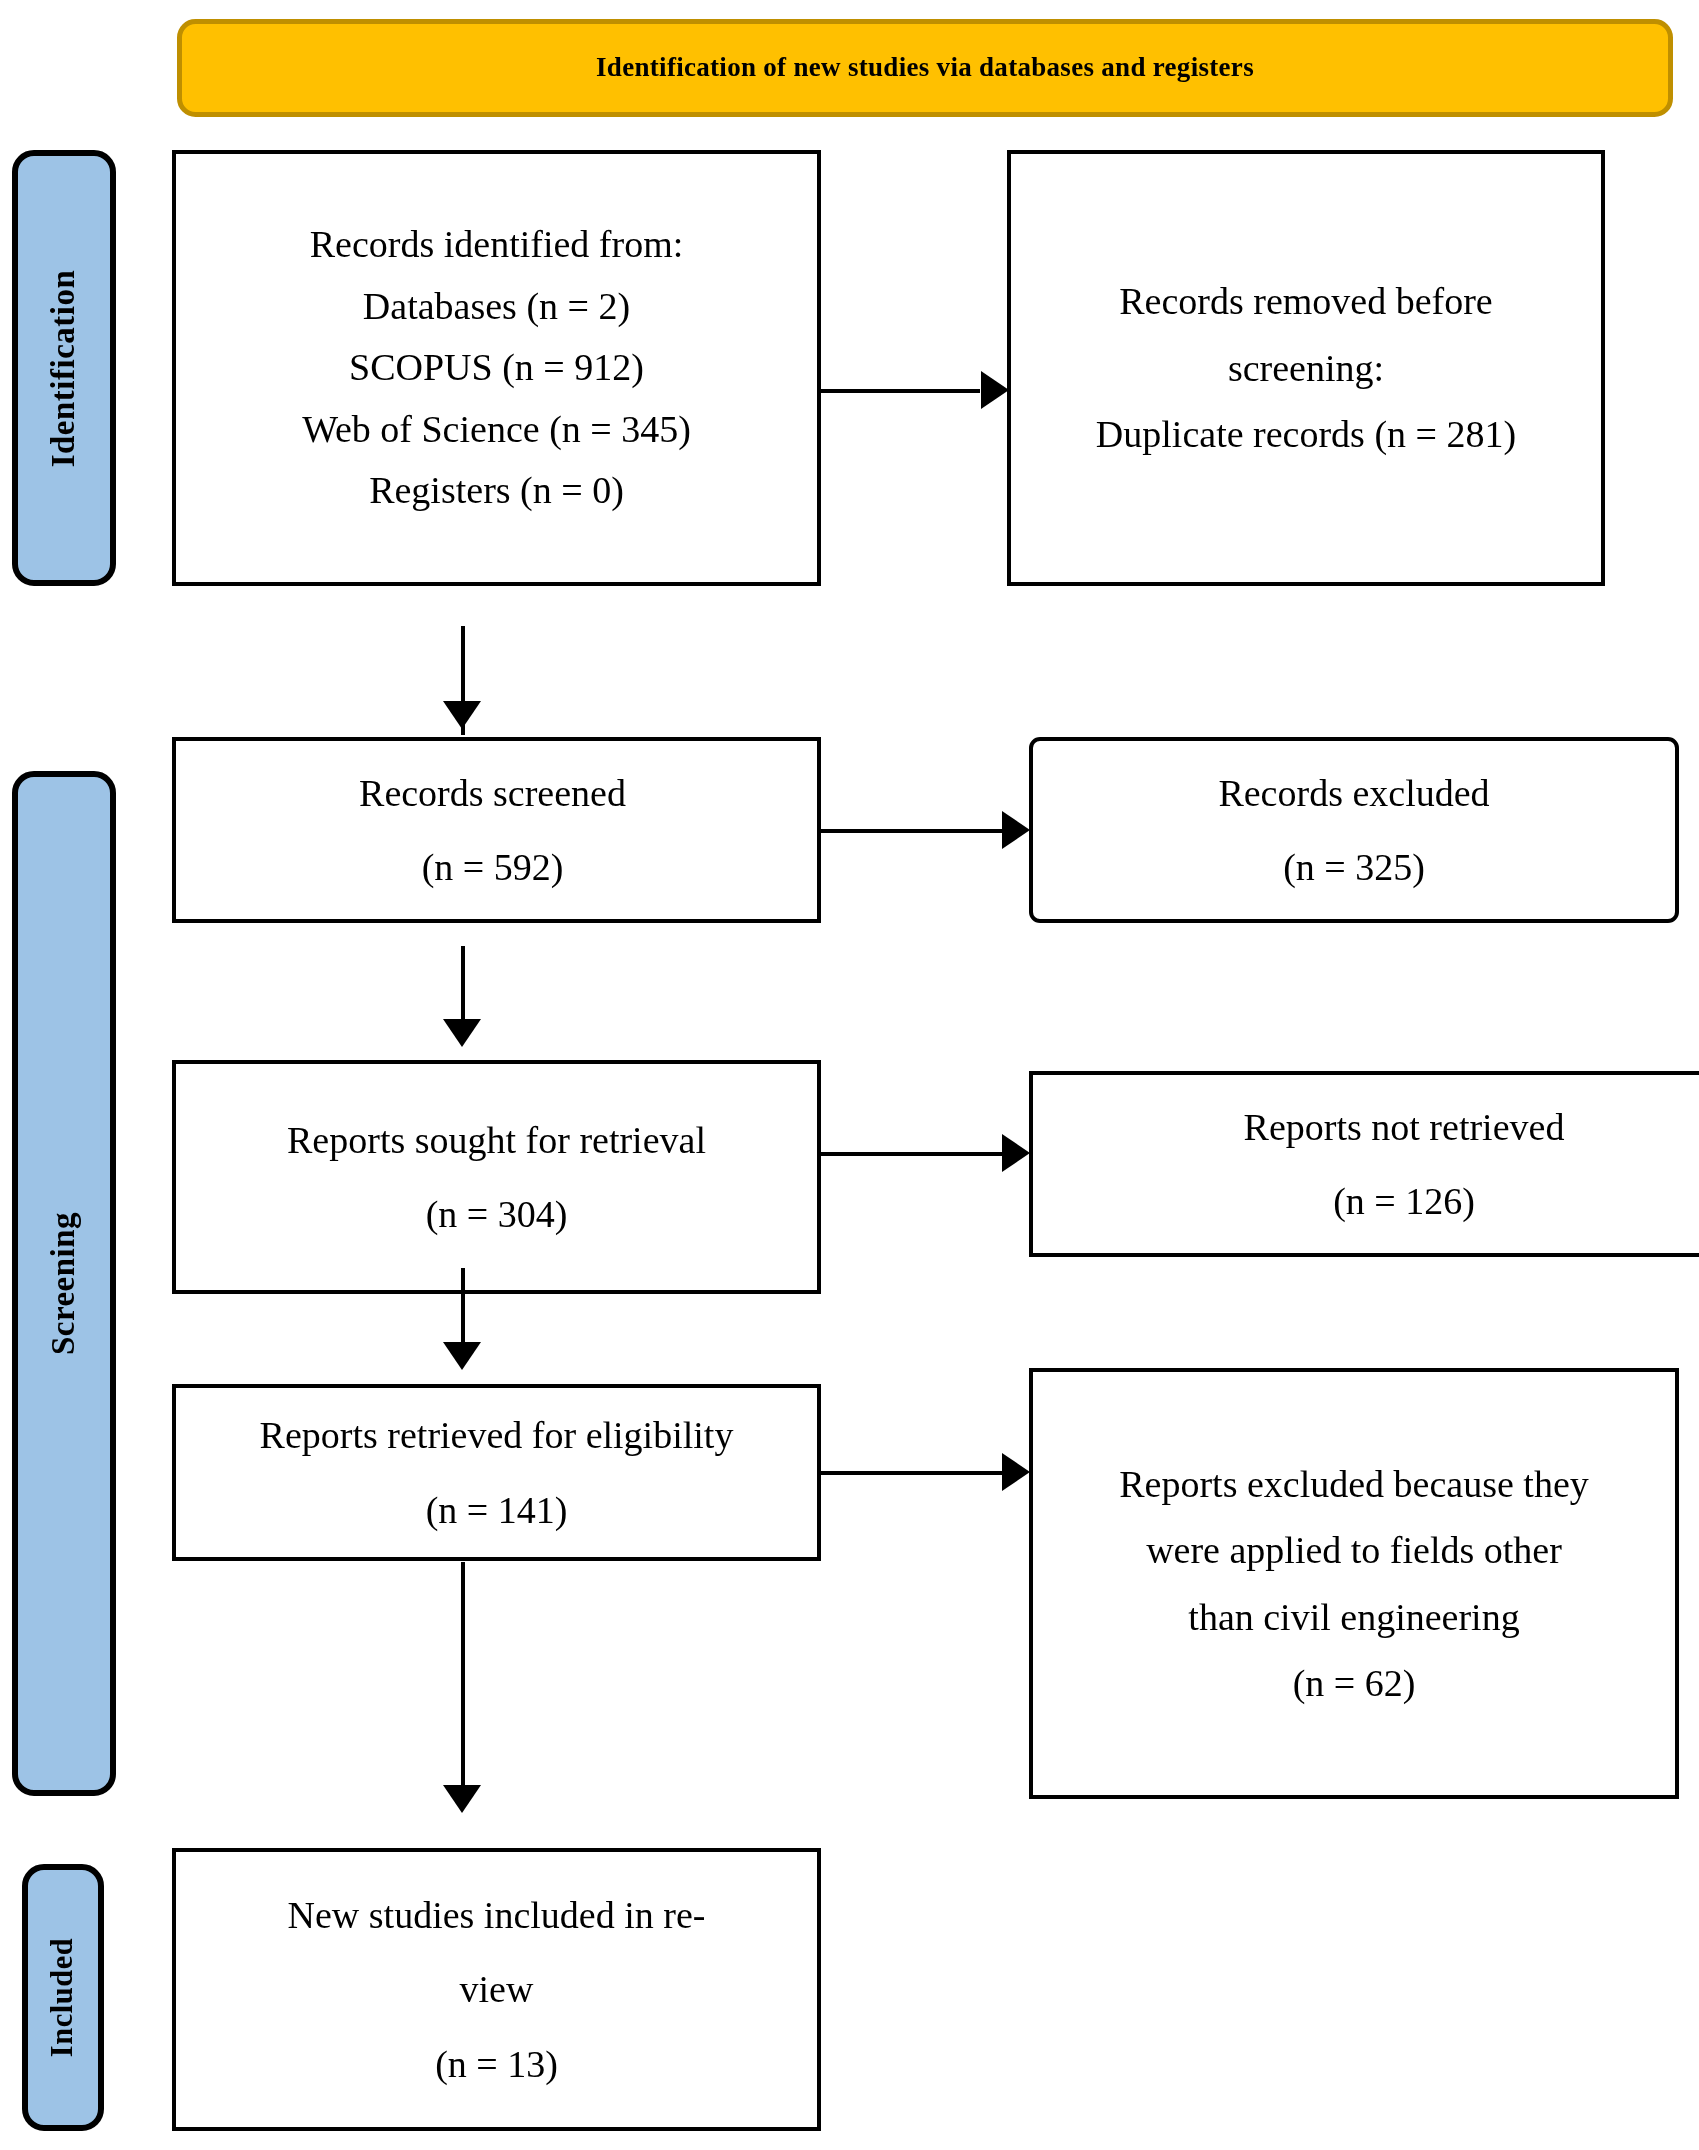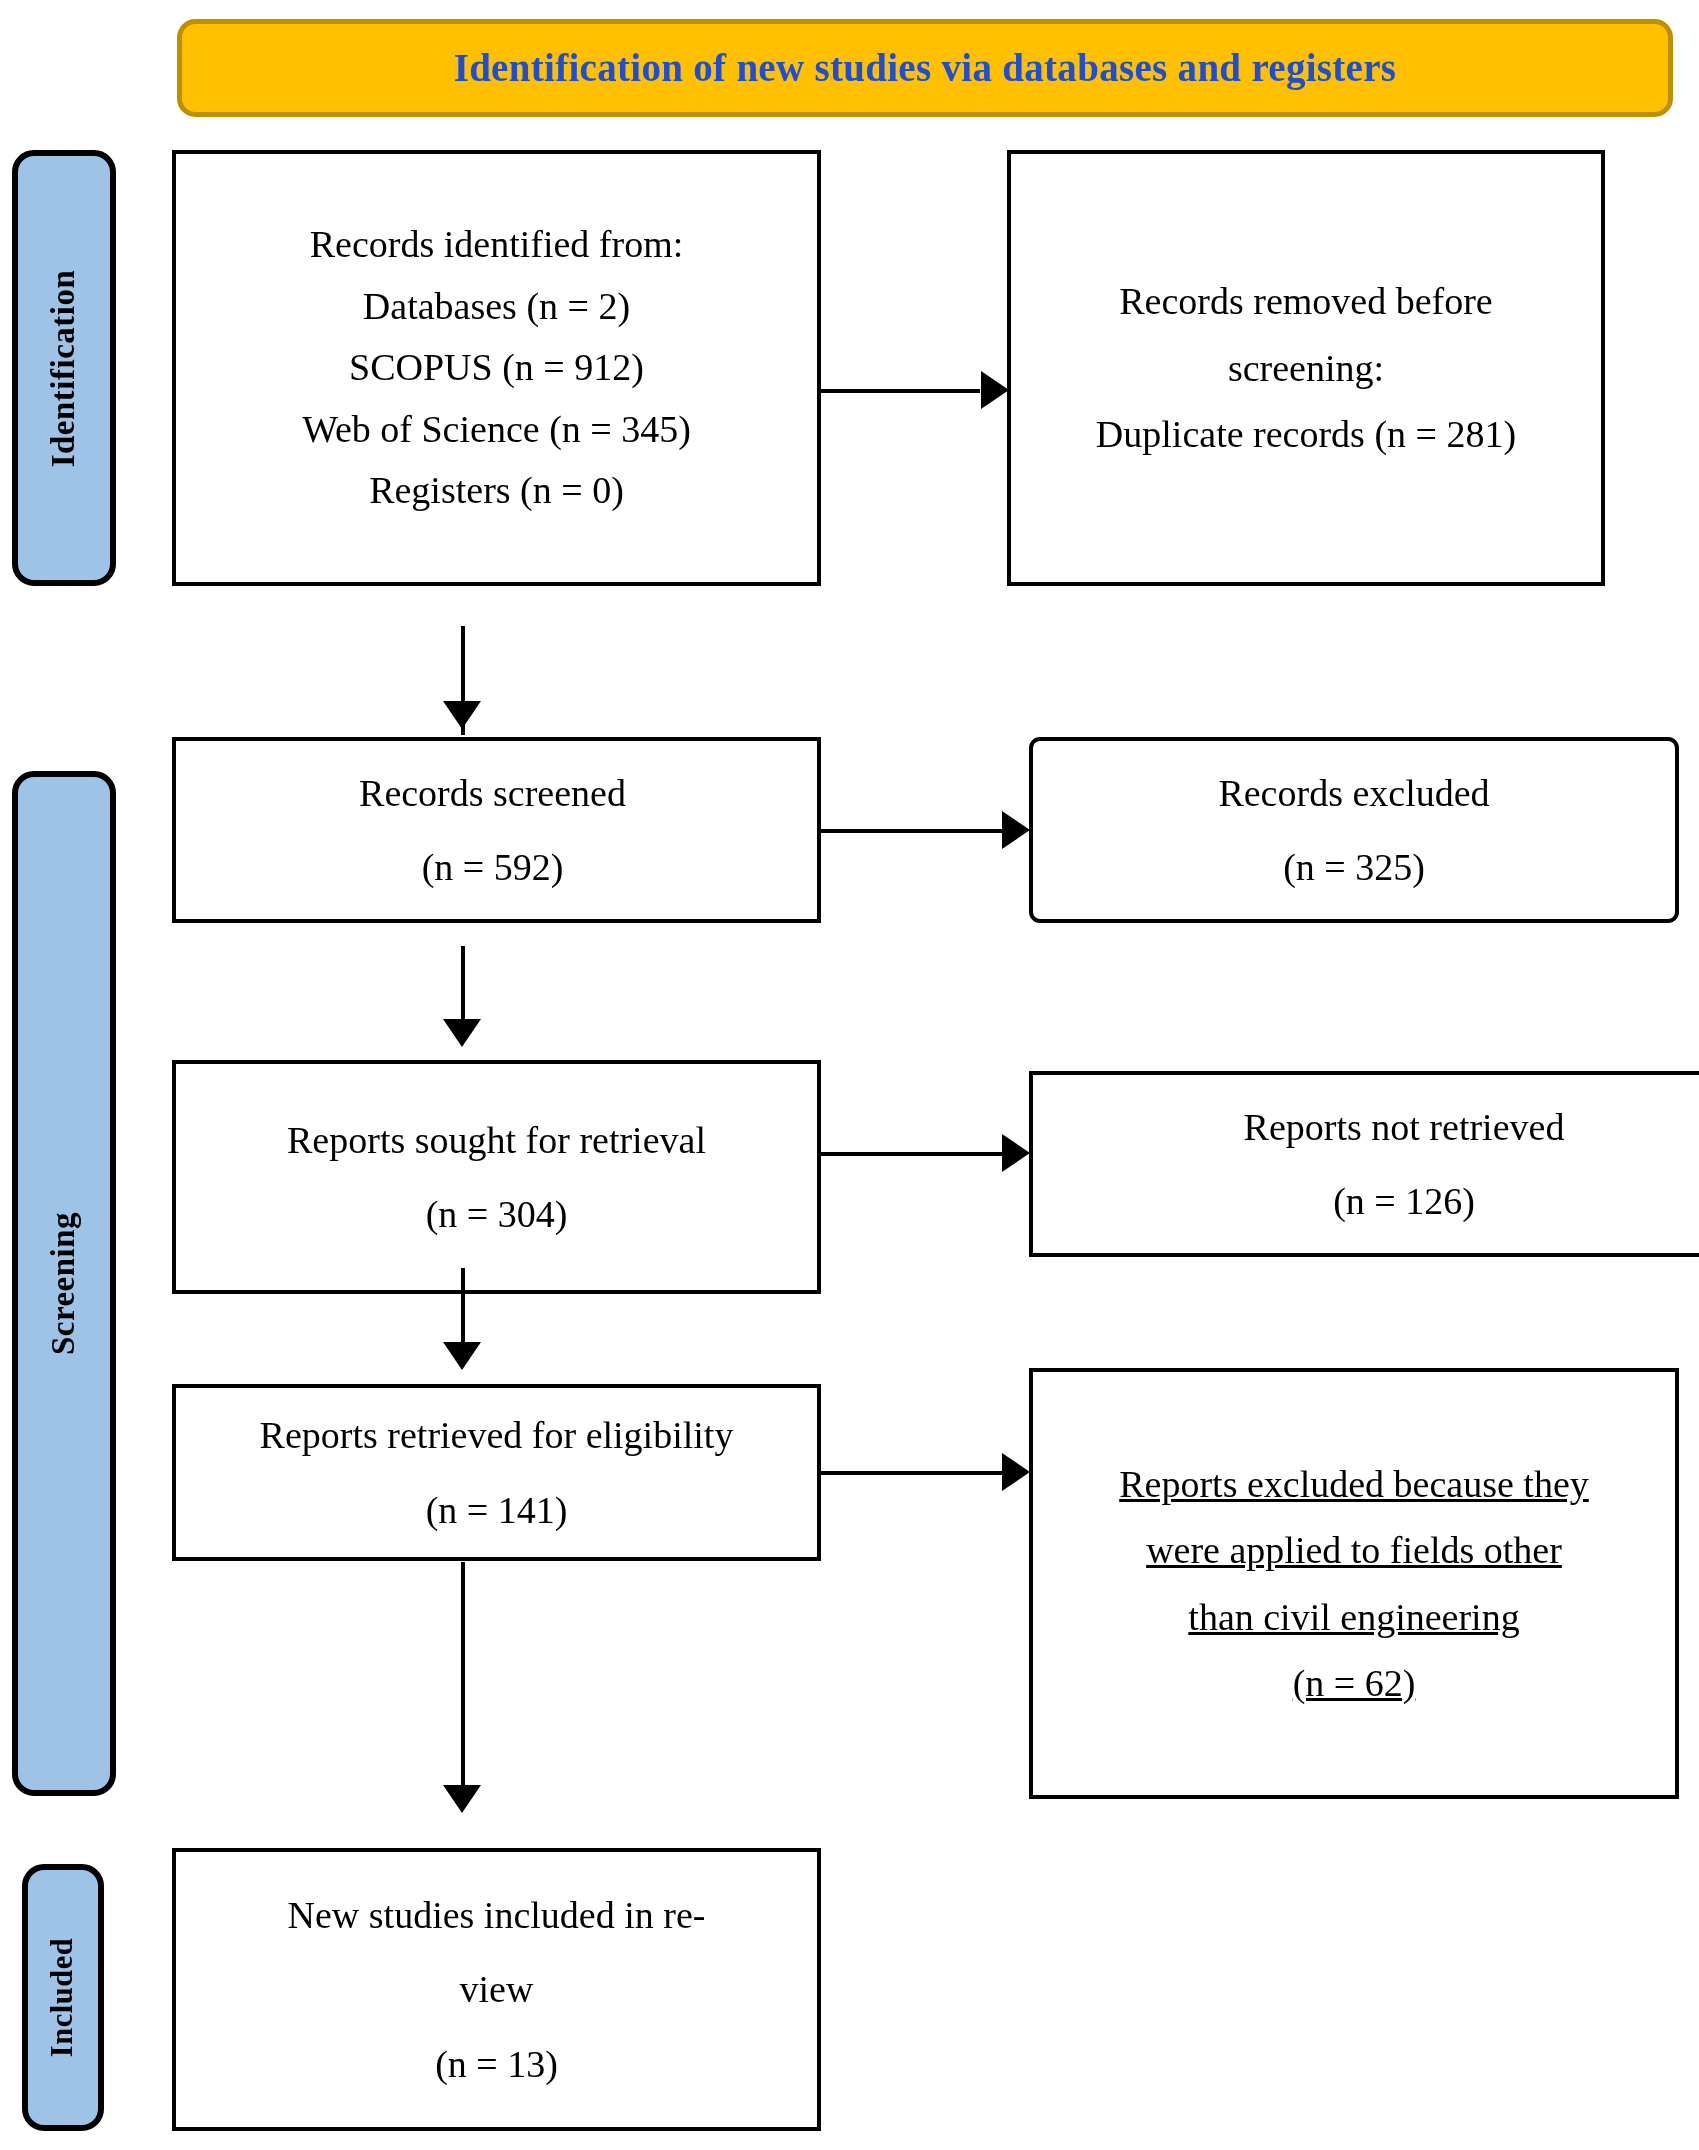--- a/index.html
+++ b/index.html
@@ -27,25 +27,25 @@
     background: #FFC000;
     border: 5.5px solid #BF8F00;
     border-radius: 18.5px;
     box-sizing: border-box;
     display: flex;
     align-items: center;
     justify-content: center;
   }
   .banner-text {
     font-weight: bold;
-    font-size: 39px;
+    font-size: 27px;
     line-height: 1.1;
     letter-spacing: 0.3px;
     text-align: center;
-    color: #1d4ed8;
+    color: #000000;
   }
 
   
   .stage-tab {
     position: absolute;
     background: #9DC3E6;
     border: 6px solid #000000;
     border-radius: 22px;
     box-sizing: border-box;
     display: flex;
@@ -76,21 +76,21 @@
     align-items: center;
     justify-content: center;
     text-align: center;
     padding: 5.5px 14px;
   }
   .fbox .line {
     font-size: 38px;
     line-height: 1.62;
     white-space: nowrap;
   }
-  .fbox.wrap .line { white-space: normal; text-decoration: underline; }
+  .fbox.wrap .line { white-space: normal; }
 
   
   .box-identified      { left: 172px;  top: 150px;  width: 649px; height: 436px; }
   .box-removed         { left: 1007px; top: 150px;  width: 598px; height: 436px; }
   .box-removed .line   { line-height: 1.75; }
 
   
   .box-screened        { left: 172px;  top: 737px; width: 649px; height: 186px; padding-left: 6px; }
   .box-excluded        { left: 1029px; top: 737px; width: 650px; height: 186px; border-radius: 11px; }
   .box-screened .line, .box-excluded .line { line-height: 1.95; }

